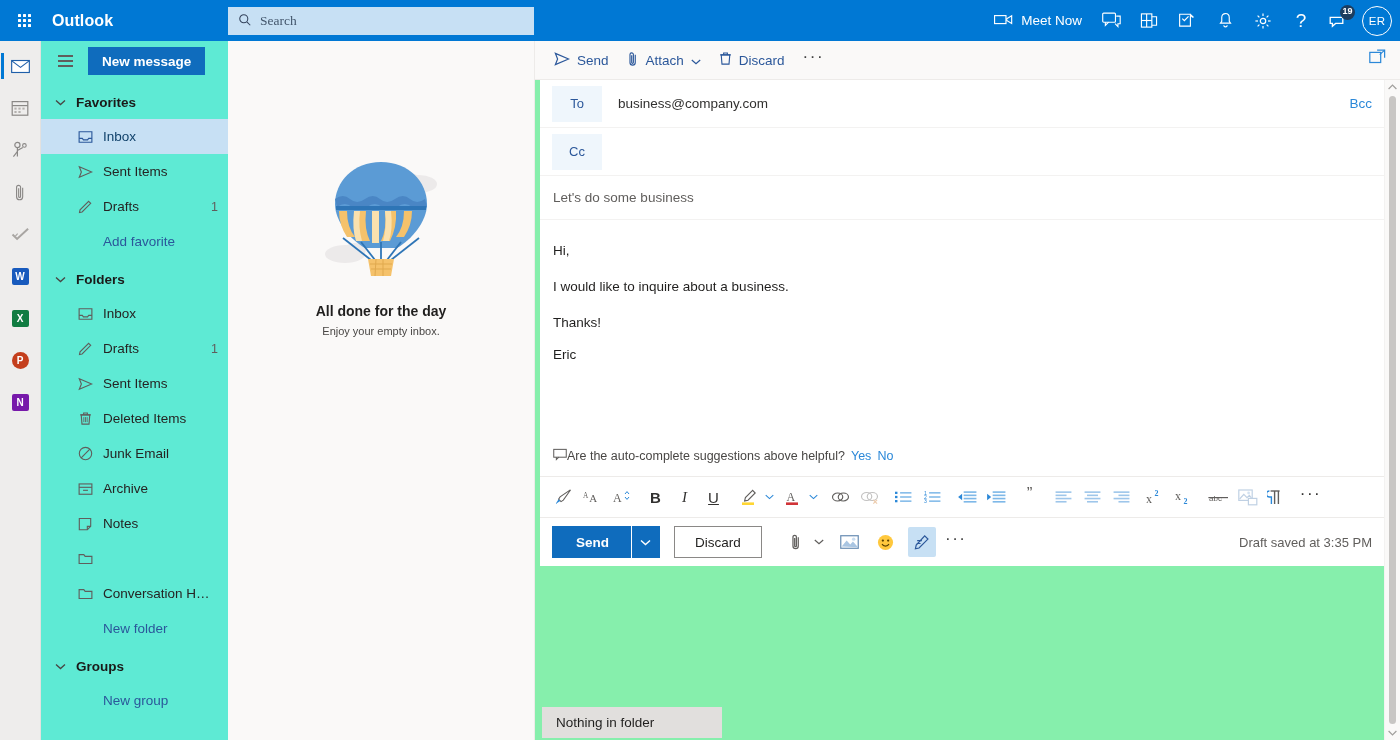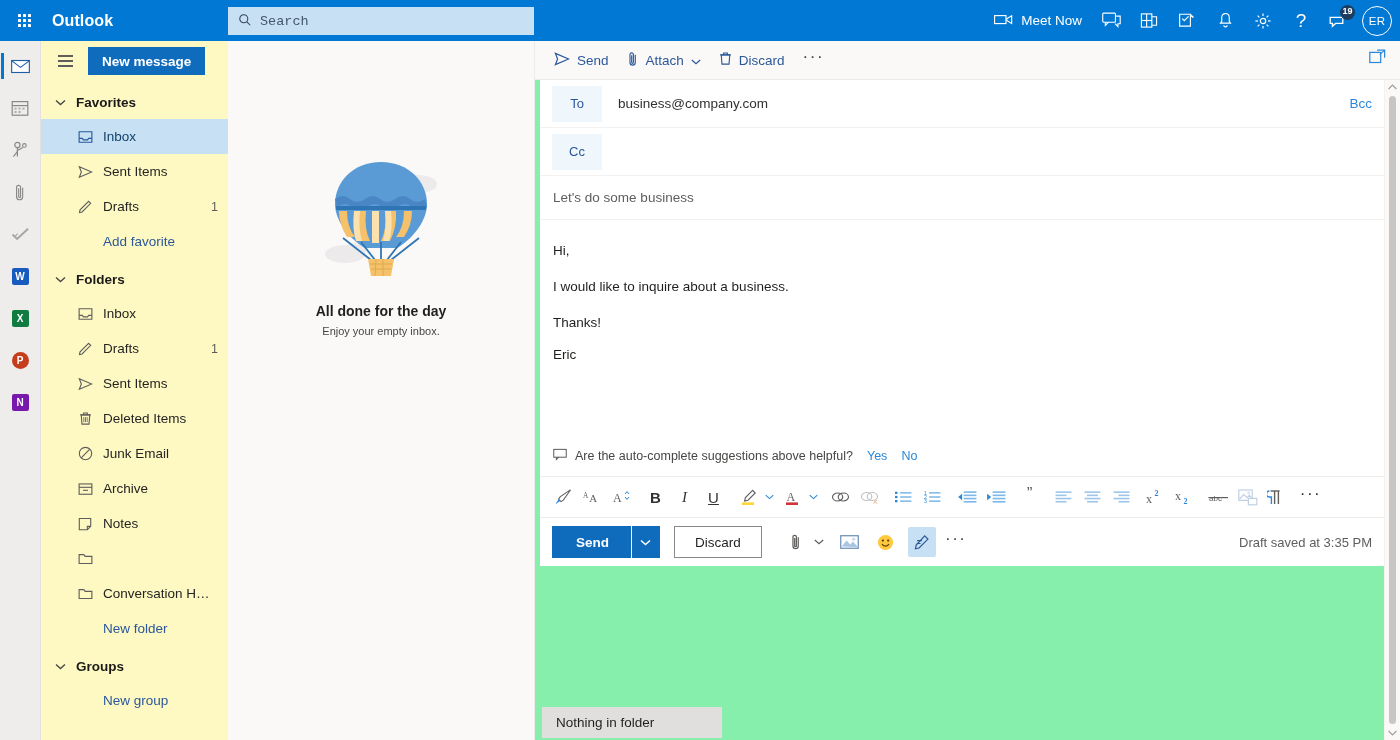--- a/index.html
+++ b/index.html
@@ -25,21 +25,21 @@
   .waffle-grid i { display: block; width: 3px; height: 3px; background: #fff; border-radius: 0.5px; }
   .brand { color: #fff; font-size: 16px; font-weight: bold; margin-left: 4px; letter-spacing: .1px; }
   .search-wrap {
     position: absolute; left: 228px; top: 7px; width: 306px; height: 28px;
     background: #c7e0f4; display: flex; align-items: center; padding: 0 10px;
     cursor: text;
   }
   .search-wrap .s-ico { margin-right: 8px; flex: none; }
   .search-input {
     border: none; background: transparent; outline: none; width: 100%;
-    font-family: Liberation Mono, monospace; font-size: 13.5px; color: #b91c1c;
+    font-family: Liberation Serif, serif; font-size: 13.5px; color: #b91c1c;
   }
   .search-input::placeholder { color: #43566c; opacity: 1; }
 
   .top-right { position: absolute; right: 0; top: 0; height: 41px; display: flex; align-items: center; }
   .tr-item {
     height: 41px; min-width: 38px; display: flex; align-items: center; justify-content: center;
     color: #fff; cursor: pointer; position: relative; padding: 0 6px;
   }
   .meet-now { padding: 0 10px 0 8px; gap: 8px; font-size: 13.5px; }
   .badge {
@@ -68,21 +68,21 @@
   }
   .office-ico {
     width: 17px; height: 17px; border-radius: 2px; color: #fff; font-size: 10px; font-weight: bold;
     display: flex; align-items: center; justify-content: center; font-family: "Liberation Sans", sans-serif;
   }
   .office-ico.round { border-radius: 50%; }
 
   
   .folder-pane {
     position: absolute; top: 41px; left: 41px; width: 187px; height: 699px;
-    background: #fef9c3; overflow: hidden;
+    background: #5eead4; overflow: hidden;
   }
   .fp-head { height: 40px; display: flex; align-items: center; padding-left: 9px; }
   .hamburger { width: 30px; height: 30px; display: flex; align-items: center; justify-content: center; cursor: pointer; }
   .hamburger i { display: block; width: 15px; height: 1.6px; background: #605e5c; box-shadow: 0 -5px 0 #605e5c, 0 5px 0 #605e5c; }
   .newmsg-btn {
     margin-left: 8px; background: #0f6cbd; color: #fff; border: none; height: 28px;
     padding: 0 14px; font-size: 13.5px; font-weight: bold; cursor: pointer;
     font-family: "Liberation Sans", sans-serif;
   }
 
@@ -159,21 +159,21 @@
     display: flex; align-items: center; justify-content: center; cursor: pointer; padding: 0 10px;
   }
   .fld-val { margin-left: 16px; font-size: 13.5px; color: #323130; flex: 1; }
   .bcc-link { color: #2b88d8; font-size: 13.5px; cursor: pointer; padding-right: 4px; }
   .subject-row { min-height: 44px; border-bottom: 1px solid #f3f2f1; display: flex; align-items: center; padding: 0 13px; }
   .subject-val { font-size: 13.5px; color: #605e5c; }
   .body-area { padding: 22px 13px 0 13px; min-height: 218px; }
   .body-area p { font-size: 13.5px; color: #201f1e; line-height: 18px; margin-bottom: 18px; }
   .body-area p.tight { margin-bottom: 14px; }
   .suggest-bar {
-    display: flex; align-items: center; gap: 8px; padding: 10px 13px 12px 13px; font-size: 12.5px; color: #484644;
+    display: flex; align-items: center; padding: 10px 13px 12px 13px; font-size: 12.5px; color: #484644;
   }
   .suggest-bar .yn { color: #2b88d8; cursor: pointer; margin-left: 6px; }
 
   .fmt-bar {
     border-top: 1px solid #edebe9; height: 41px; display: flex; align-items: center;
     padding-left: 9px; gap: 0;
   }
   .fbtn {
     min-width: 29px; height: 29px; display: flex; align-items: center; justify-content: center;
     cursor: pointer; border-radius: 2px; color: #323130; font-size: 14px; flex: none;

